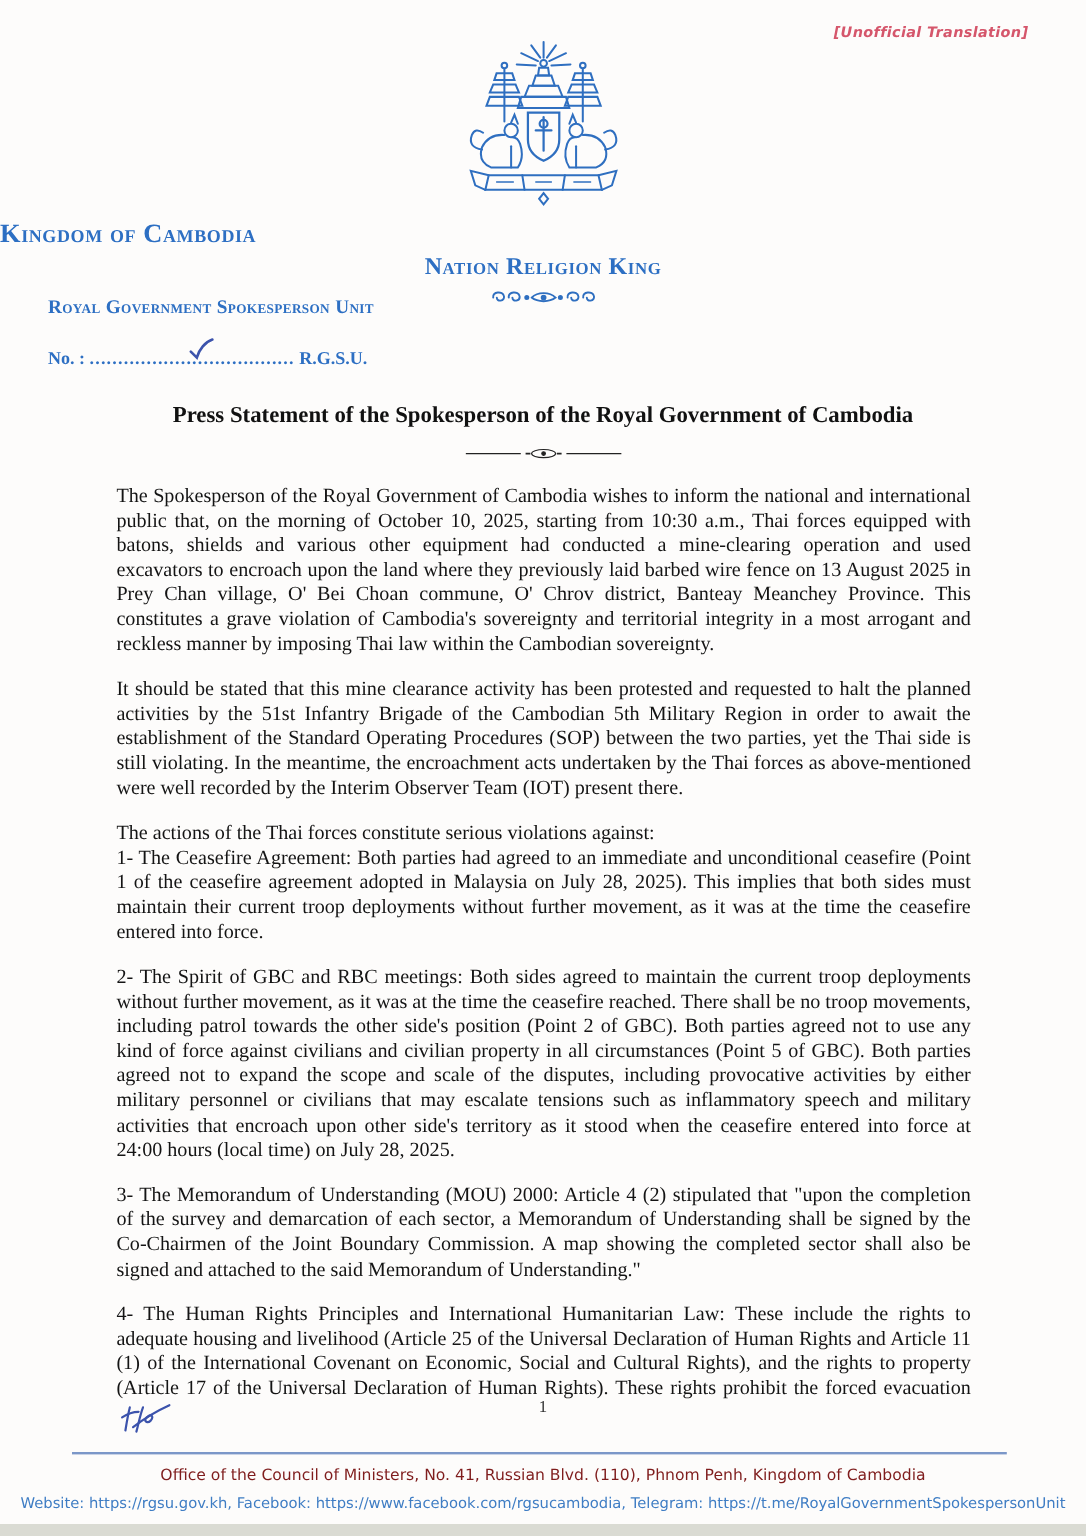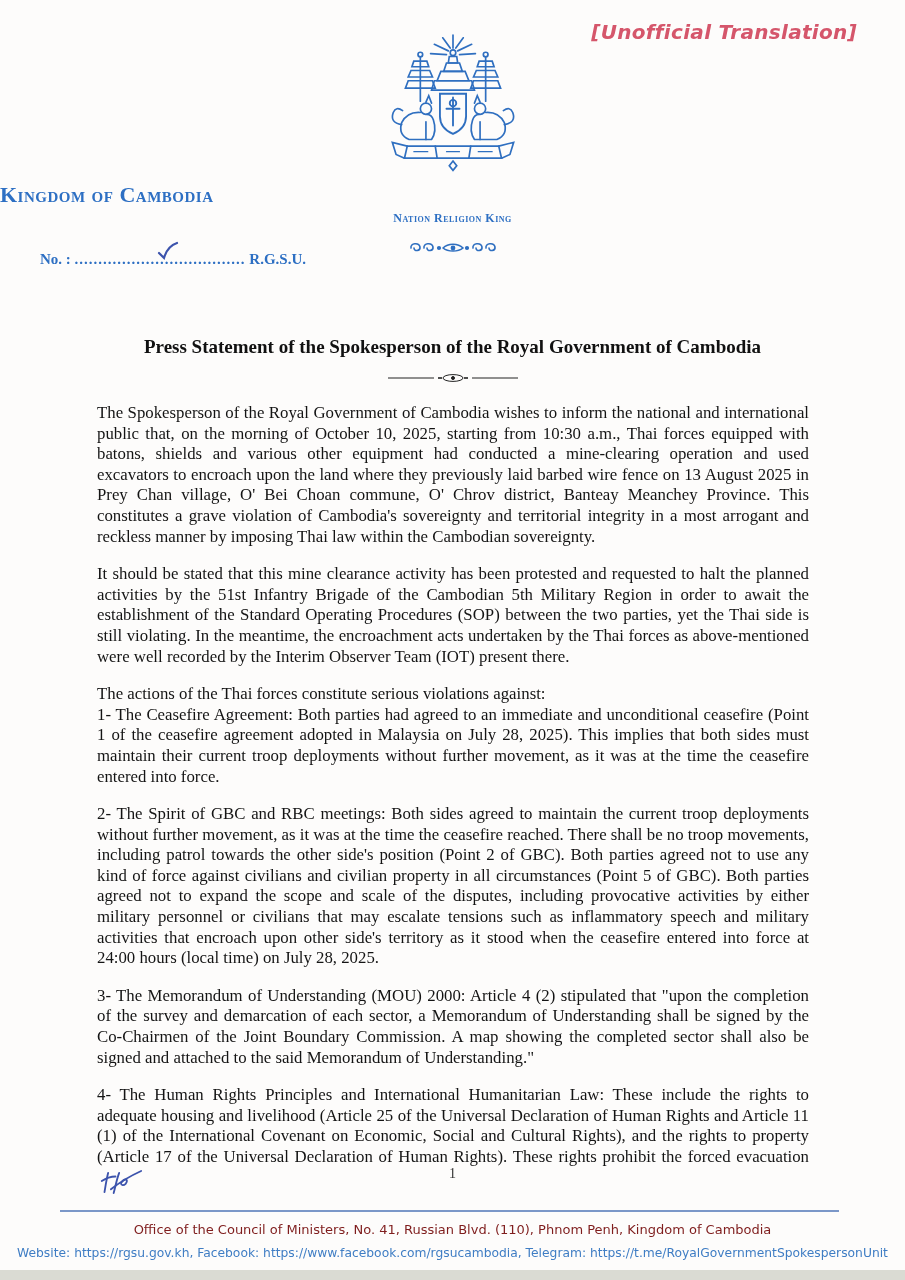--- a/index.html
+++ b/index.html
@@ -5,43 +5,43 @@
   html,body{margin:0;padding:0;}
   body{
     width:905px;height:1280px;position:relative;overflow:hidden;
     background:#fdfcfb;
     font-family:"Liberation Serif", serif;
   }
   
   .translation-note{
     position:absolute;top:20px;right:48px;
     font-family:"DejaVu Sans", sans-serif;
-    font-style:italic;font-weight:bold;font-size:20px;
+    font-style:italic;font-weight:bold;font-size:12px;
     color:#d5566b;letter-spacing:.3px;text-align:center;
   }
   
   .emblem{position:absolute;top:34px;left:50%;transform:translateX(-50%);}
   
   .kingdom{
     position:absolute;top:182px;left:0;width:100%;
     color:#2d6fc3;font-weight:bold;font-size:22px;
     font-variant:small-caps;letter-spacing:.5px;
   }
   .motto{
     position:absolute;top:211px;left:0;width:100%;text-align:center;
-    color:#2d6fc3;font-weight:bold;font-size:12px;
+    color:#2d6fc3;font-weight:bold;font-size:20px;
     font-variant:small-caps;letter-spacing:.5px;
   }
   .ornament{position:absolute;top:240px;left:50%;transform:translateX(-50%);}
   .office-block{
     position:absolute;top:246px;left:40px;
     color:#2d6fc3;font-weight:bold;line-height:22px;
   }
   .office-line{font-size:16px;font-variant:small-caps;letter-spacing:.3px;}
-  .no-line{font-size:15px;margin-top:2px;position:relative;white-space:nowrap;}
+  .no-line{font-size:15px;margin-top:20px;position:relative;white-space:nowrap;}
   .no-line .dots{letter-spacing:1px;}
   .check-mark{position:absolute;left:116px;top:-7px;}
   
   .doc-title{
     position:absolute;top:336px;left:0;width:100%;text-align:center;
     color:#111;font-weight:bold;font-size:19px;
   }
   .title-divider{position:absolute;top:372px;left:50%;transform:translateX(-50%);}
   
   .content{
@@ -167,20 +167,21 @@
     <circle cx="32" cy="8" r="1.3" fill="#2f6fc0"></circle>
     <path d="M36 8 C41 3 51 3 56 8 C51 12 41 12 36 8"></path>
     <circle cx="46" cy="8" r="1.6" fill="#2f6fc0"></circle>
     <circle cx="60" cy="8" r="1.3" fill="#2f6fc0"></circle>
     <path d="M66 8 C65 3 74 2 75 7 C75.5 11 69 12 69 8"></path>
     <path d="M79 8 C78 3 87 2 88 7 C88.5 11 82 12 82 8"></path>
   </svg>
 </div>
 
 <div class="office-block">
+  <div class="office-line">Royal Government Spokesperson Unit</div>
   <div class="no-line">
     <span>No. : </span><span class="dots">....................................</span><span> R.G.S.U.</span>
     <span class="check-mark">
       <svg width="24" height="20" viewBox="0 0 24 20" fill="none" stroke="#3c53ac" stroke-width="2.2" stroke-linecap="round">
         <path d="M3 12 L8 17 C10 10 15 4 21 2"></path>
       </svg>
     </span>
   </div>
 </div>
 

